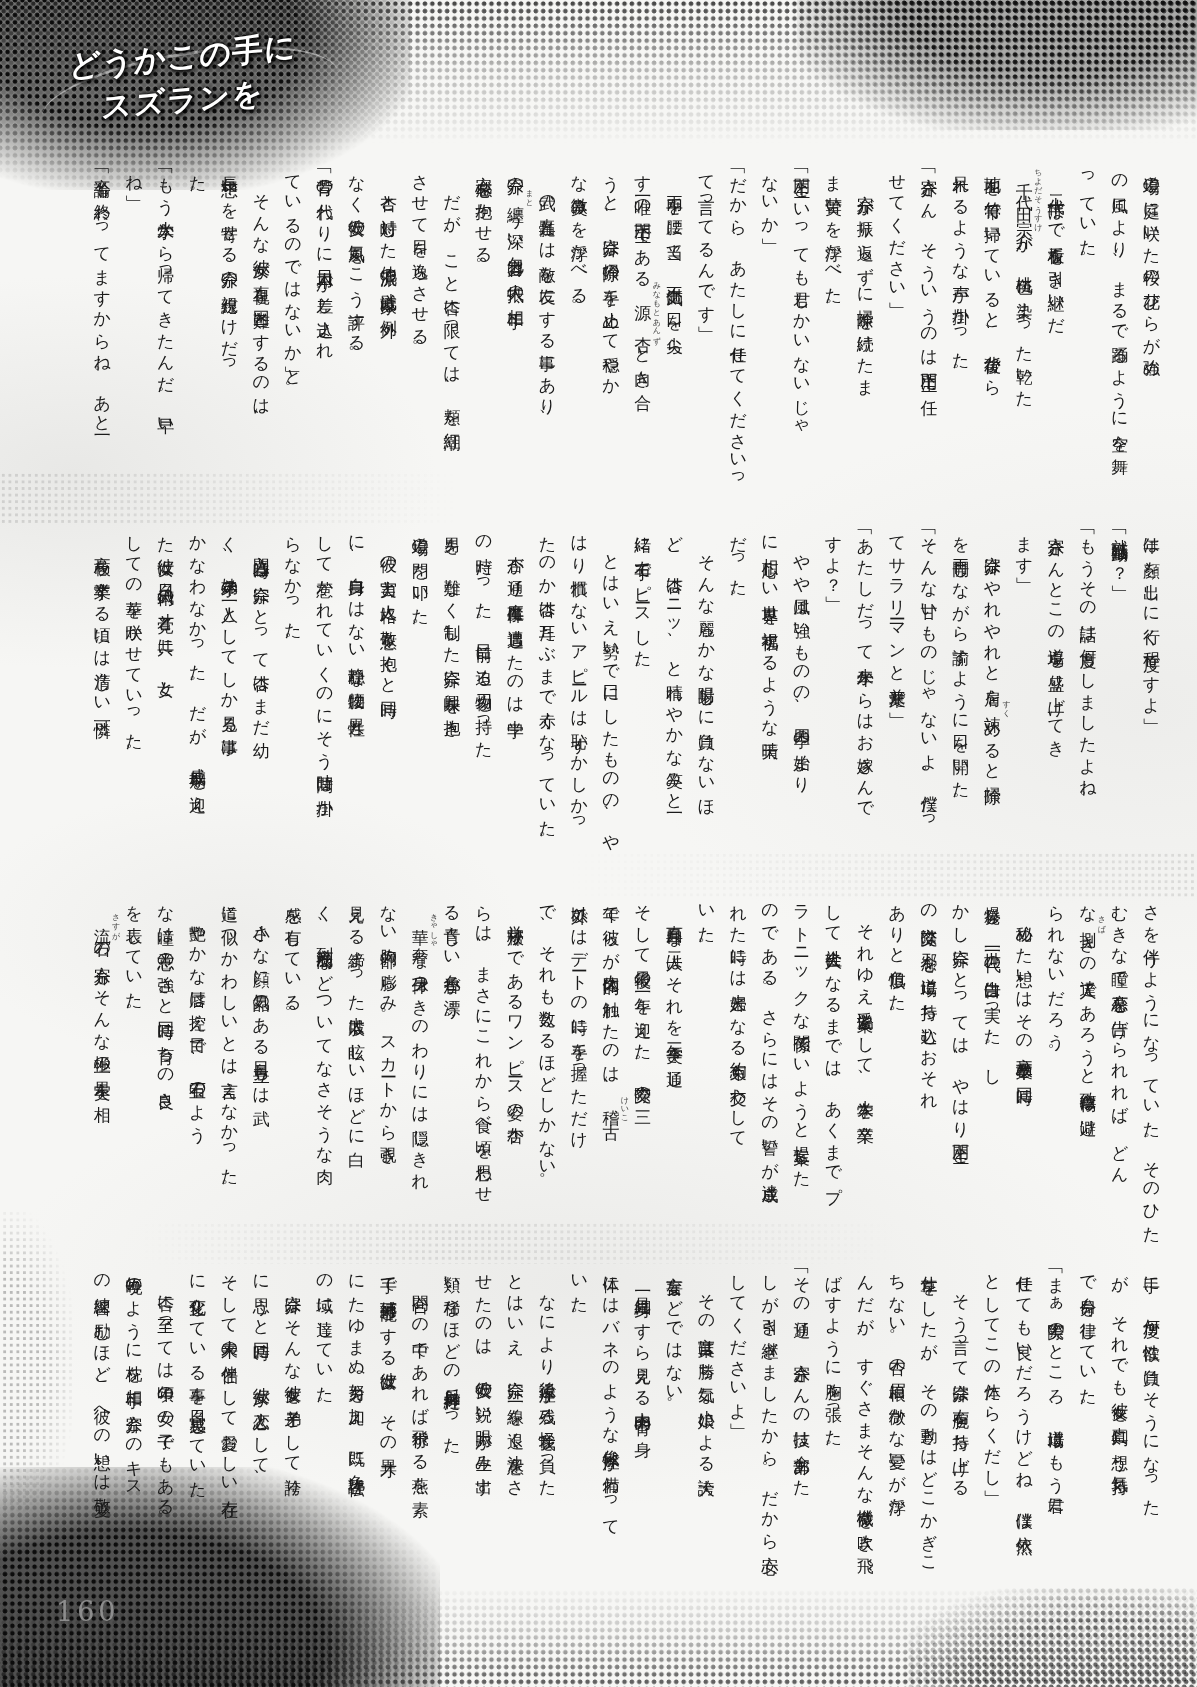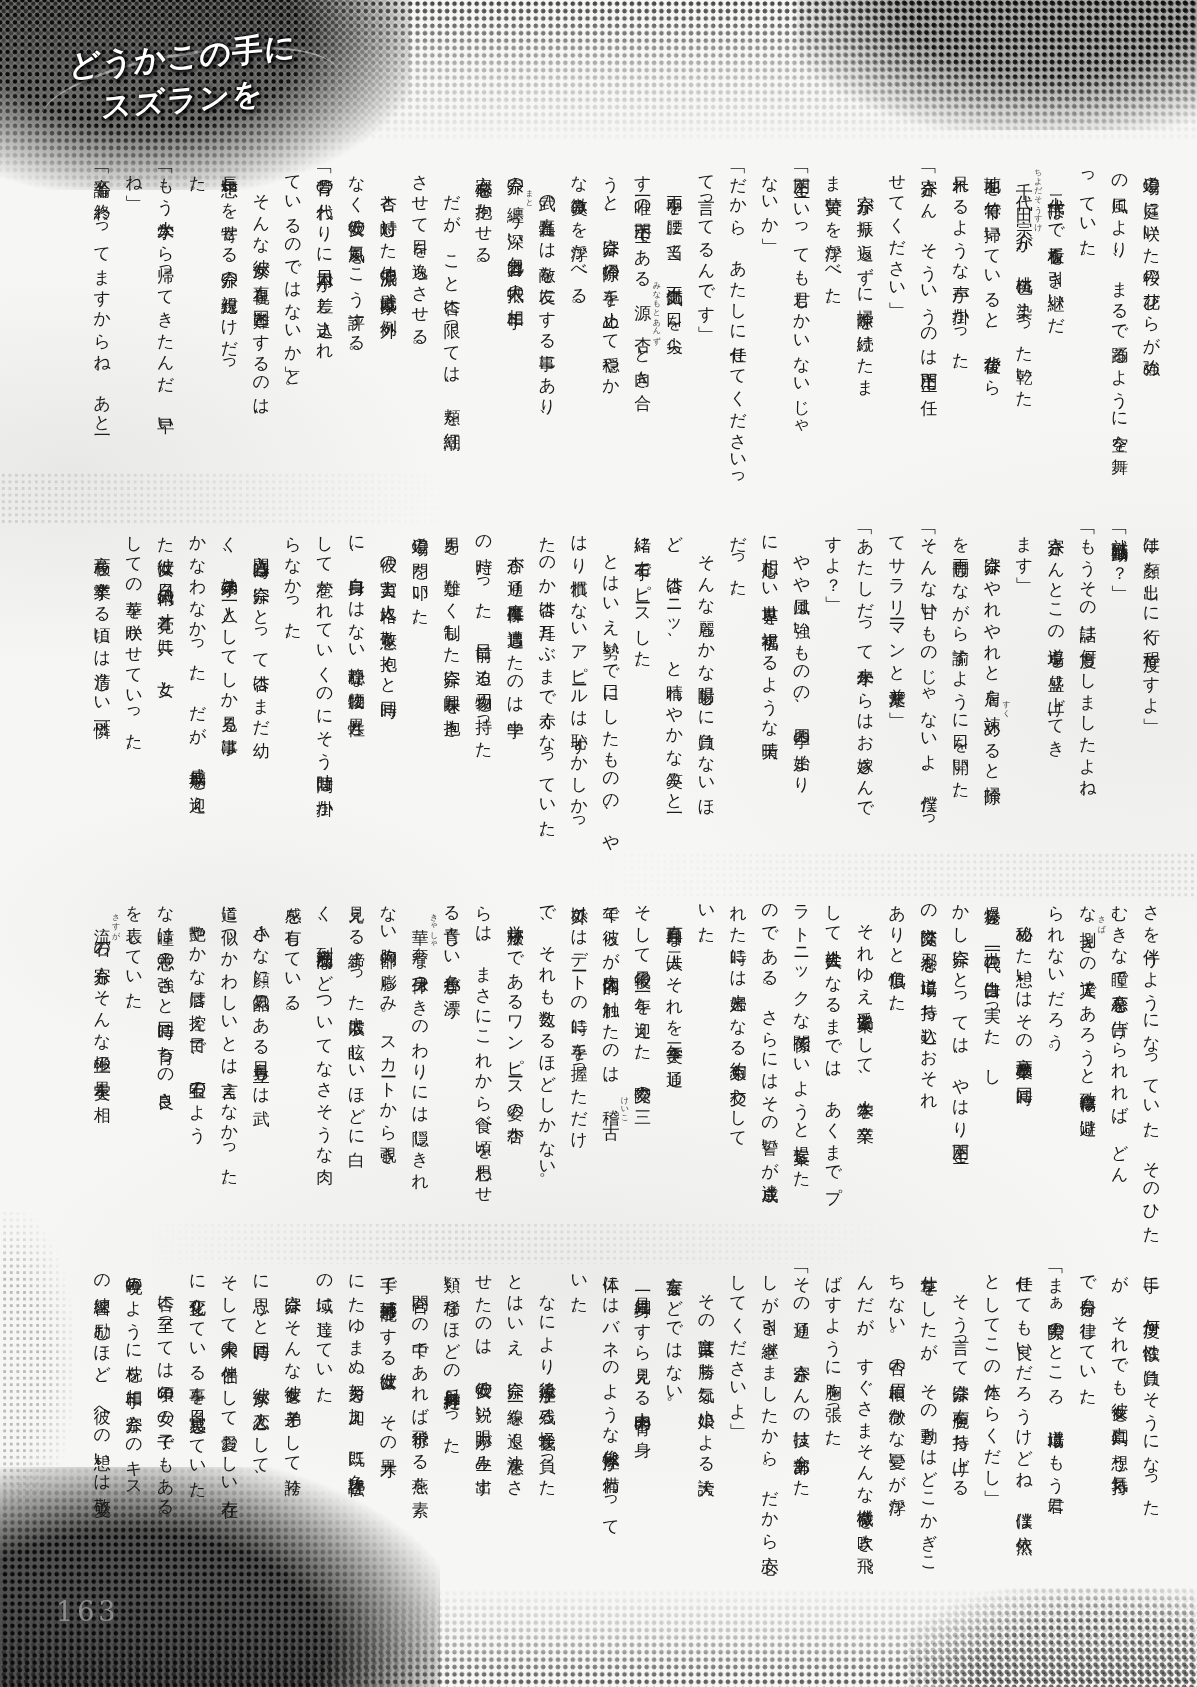--- a/index.html
+++ b/index.html
@@ -258,15 +258,15 @@
 にたゆまぬ努力を加え、既に免許皆伝
 の域に達していた。
 　宗介はそんな彼女を弟子として誇り
 に思うと同時に、彼女が恋人として、
 そして未来の伴侶として愛おしい存在
 に変化している事を日々実感していた。
 　杏に至っては年頃の女の子でもある。
 毎晩のように枕を相手に宗介とのキス
 の練習に励むほど、彼への想いは敬愛</div>
 
-  <div id="page-number">163</div>
+  <div id="page-number">160</div>
 
 </div>
 
 </body></html>

